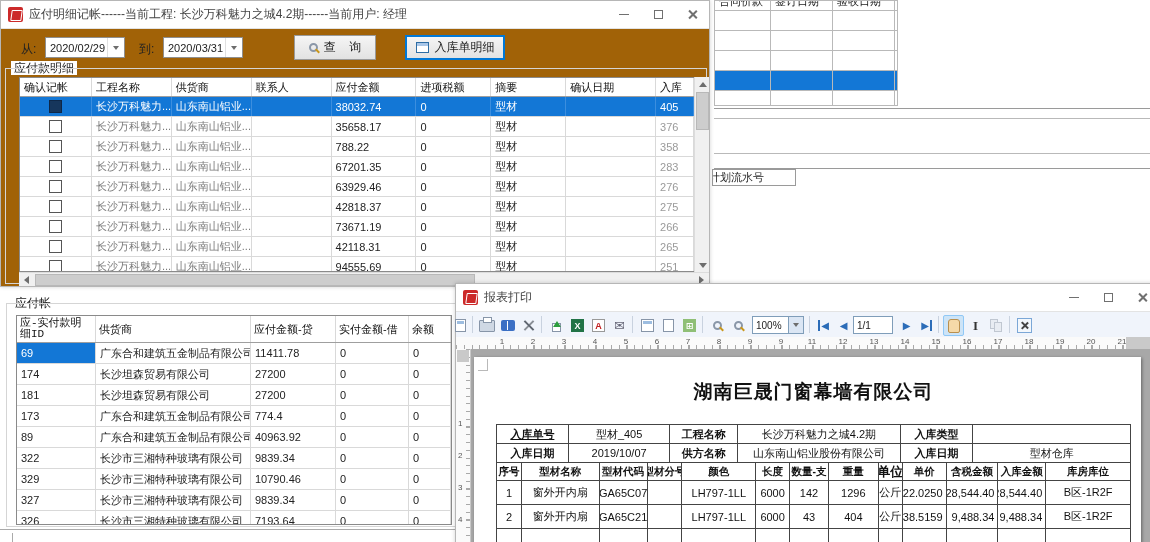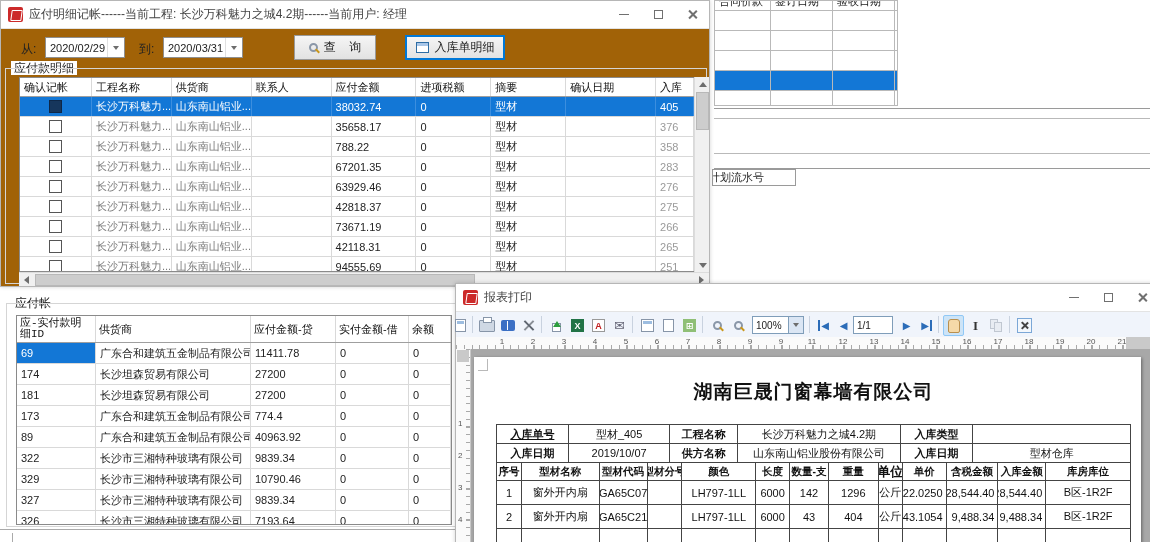--- a/index.html
+++ b/index.html
@@ -599,21 +599,21 @@
             <div class="rrow" style="height: 23px;">
               <div class="rcell" style="width: 25px;">2</div>
               <div class="rcell" style="width: 78px;">窗外开内扇</div>
               <div class="rcell" style="width: 48px;">GA65C21</div>
               <div class="rcell" style="width: 35px;"></div>
               <div class="rcell" style="width: 74px;">LH797-1LL</div>
               <div class="rcell" style="width: 34px;">6000</div>
               <div class="rcell" style="width: 39px;">43</div>
               <div class="rcell" style="width: 50px;">404</div>
               <div class="rcell" style="width: 24px;">公斤</div>
-              <div class="rcell num" style="width: 44px;">43.1054</div>
+              <div class="rcell num" style="width: 44px;">38.5159</div>
               <div class="rcell num" style="width: 52px;">9,488.34</div>
               <div class="rcell num" style="width: 48px;">9,488.34</div>
               <div class="rcell" style="width: 84px;">B区-1R2F</div>
             </div>
             <div class="rrow" style="height: 22px;">
               <div class="rcell" style="width: 25px;"></div>
               <div class="rcell" style="width: 78px;"></div>
               <div class="rcell" style="width: 48px;"></div>
               <div class="rcell" style="width: 35px;"></div>
               <div class="rcell" style="width: 74px;"></div>

